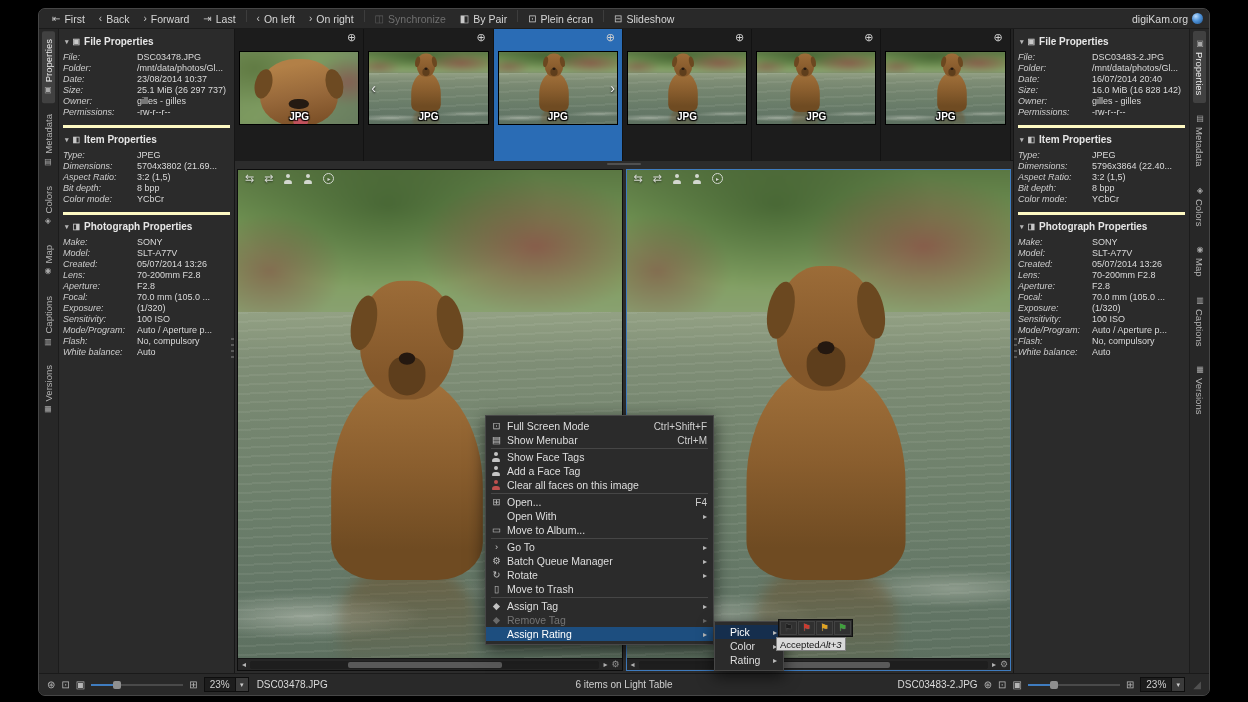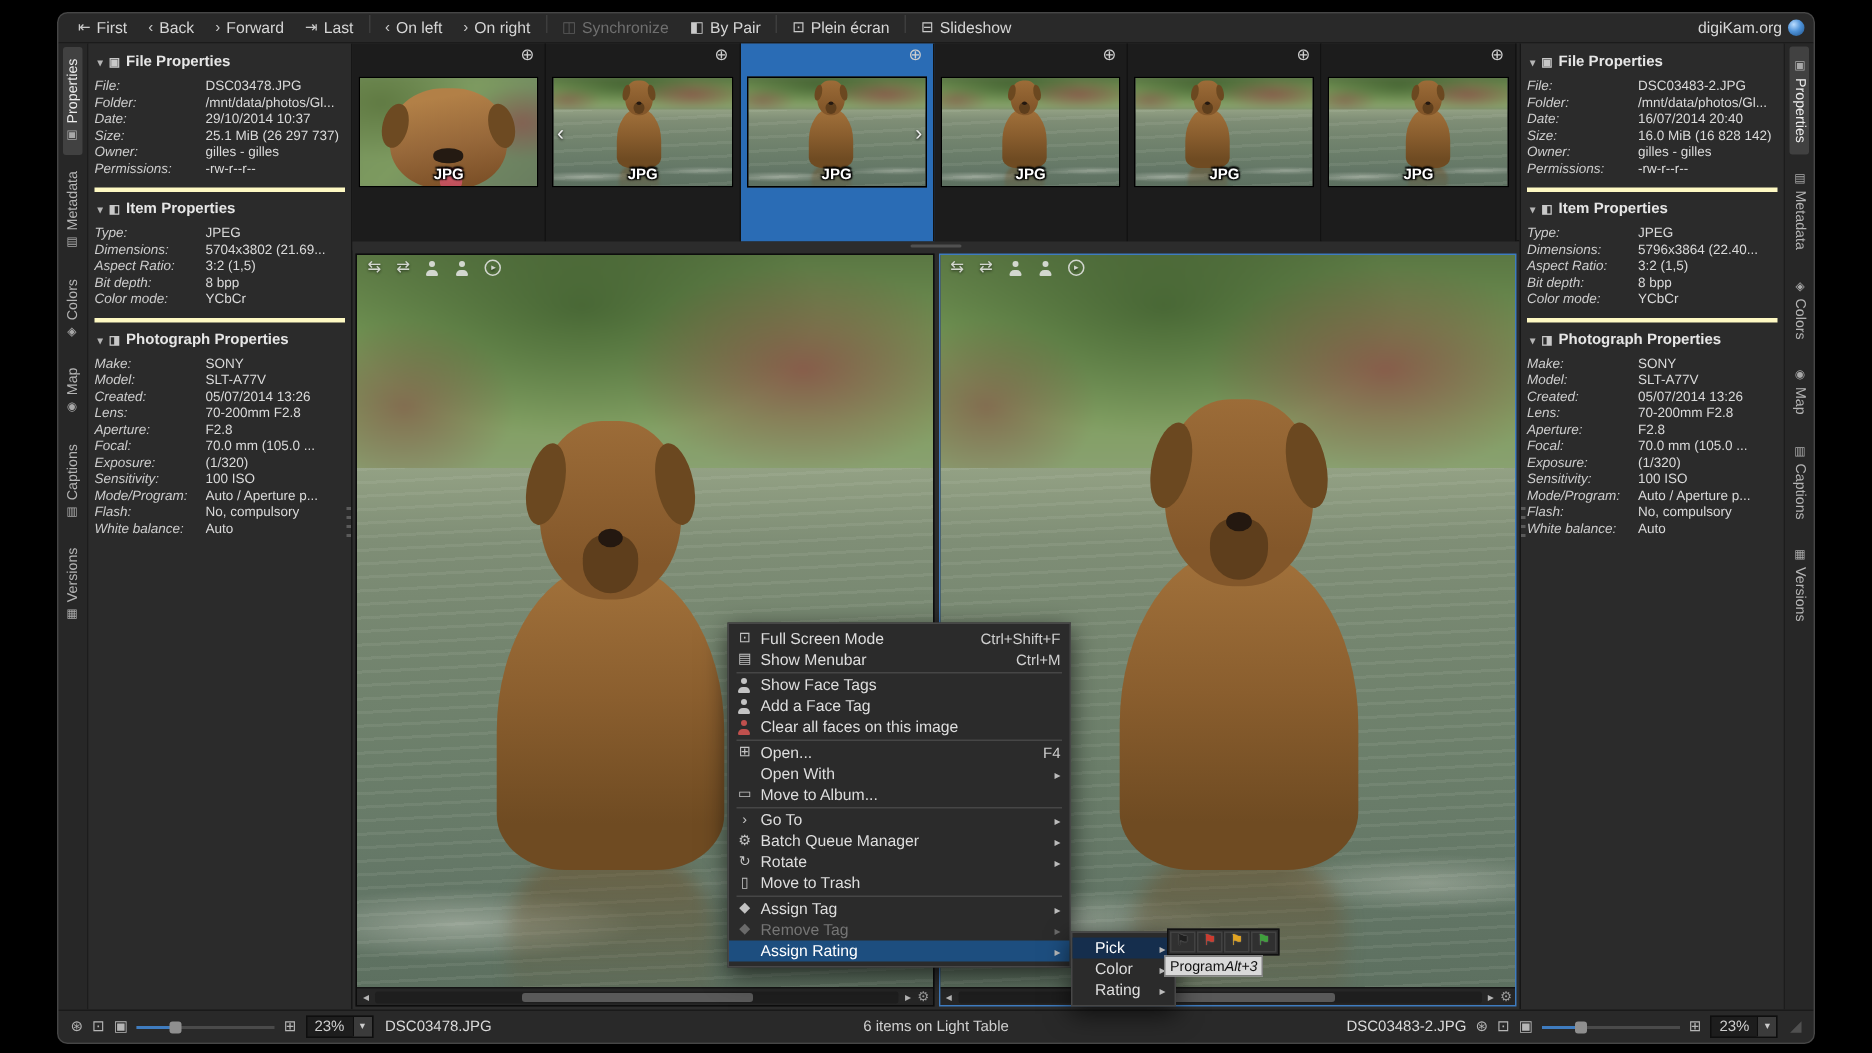--- a/index.html
+++ b/index.html
@@ -320,21 +320,21 @@
               <span class="secarrow">▾</span>
               <span class="icn secicn" data-icon="file-properties-icon"></span>
               <span class="sectitle">File Properties</span>
             </div>
             <div class="rows">
               <span class="plabel">File:</span>
               <span class="pvalue">DSC03478.JPG</span>
               <span class="plabel">Folder:</span>
               <span class="pvalue">/mnt/data/photos/Gl...</span>
               <span class="plabel">Date:</span>
-              <span class="pvalue">29/10/2014 10:37</span>
+              <span class="pvalue">23/08/2014 10:37</span>
               <span class="plabel">Size:</span>
               <span class="pvalue">25.1 MiB (26 297 737)</span>
               <span class="plabel">Owner:</span>
               <span class="pvalue">gilles - gilles</span>
               <span class="plabel">Permissions:</span>
               <span class="pvalue">-rw-r--r--</span>
             </div>
           </div>
           <div class="section">
             <div class="sechead">
@@ -792,18 +792,18 @@
           <span class="flag" style="color: rgb(204, 59, 47);">⚑</span>
         </div>
         <div class="flagbtn">
           <span class="flag" style="color: rgb(224, 163, 33);">⚑</span>
         </div>
         <div class="flagbtn">
           <span class="flag" style="color: rgb(63, 160, 60);">⚑</span>
         </div>
       </div>
     <div id="flagtip">
-      <span>Program</span>
+      <span>Accepted</span>
         <span class="short">Alt+3</span>
     </div>
 
   </div>
 </div>
 
 </body></html>

